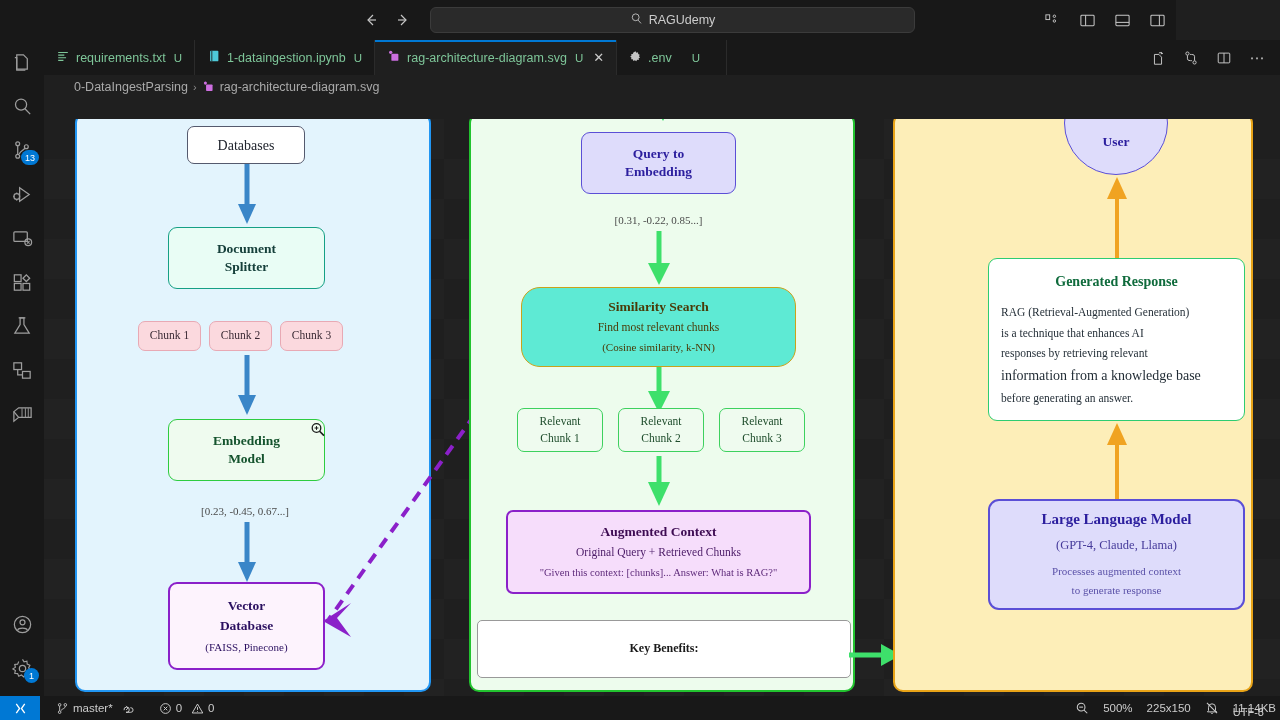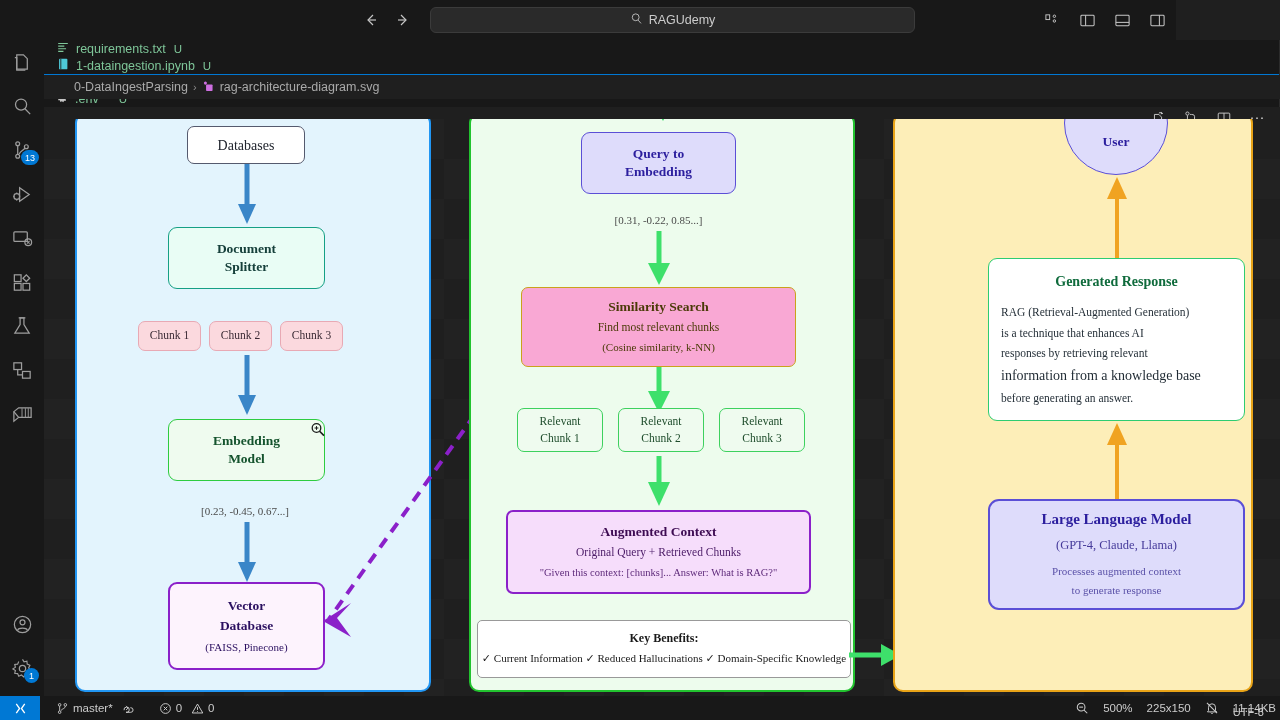--- a/index.html
+++ b/index.html
@@ -41,21 +41,21 @@
   .badge {
     position: absolute; right: 5px; bottom: 7px; min-width: 15px; height: 15px;
     background: #0078d4; color: #fff; border-radius: 8px; font-size: 9px;
     display: flex; align-items: center; justify-content: center; padding: 0 4px;
     font-family: "Liberation Sans", sans-serif;
   }
 
   
   #tabbar {
     position: absolute; left: 44px; top: 40px; width: 1236px; height: 35px;
-    background: #181818; display: flex; align-items: stretch; flex-direction: column;
+    background: #181818; display: flex; align-items: stretch;
   }
   .tab {
     display: flex; align-items: center; gap: 6px; padding: 0 12px;
     border-right: 1px solid #2b2b2b; font-size: 12.5px; color: #8a8a8a;
     cursor: pointer; position: relative; background: #181818; min-width: 0;
   }
   .tab.active { background: #1f1f1f; color: #cfcfcf; }
   .tab.active::before {
     content: ""; position: absolute; left: 0; right: 0; top: 0; height: 1.5px; background: #0078d4;
   }
@@ -430,21 +430,21 @@
         <div class="t1" style="font-size:13.5px;color:#2b1e9e;">Embedding</div>
       </div>
 
       <div class="lbl" style="left:110px; top:99px; width:155px; text-align:center;">[0.31, -0.22, 0.85...]</div>
 
       <svg class="arrow-svg" style="left:178px; top:116px; width:20px; height:62px;">
         <line x1="10" y1="0" x2="10" y2="34" stroke="#3ee06b" stroke-width="5"></line>
         <polygon points="-1,32 21,32 10,54" fill="#3ee06b"></polygon>
       </svg>
 
-      <div class="node" style="left:50px; top:172px; width:275px; height:80px; background:#f9a8d4; border:1.8px solid #c9a21b; border-radius:7px;">
+      <div class="node" style="left:50px; top:172px; width:275px; height:80px; background:#5eead4; border:1.8px solid #c9a21b; border-radius:19px;">
         <div class="t1" style="font-size:13.5px;color:#4a3a07;">Similarity Search</div>
         <div class="t2" style="font-size:11.5px;color:#4a3a07;margin-top:3px;">Find most relevant chunks</div>
         <div class="t3" style="font-size:11px;color:#4a3a07;margin-top:3px;">(Cosine similarity, k-NN)</div>
       </div>
 
       <svg class="arrow-svg" style="left:178px; top:252px; width:20px; height:52px;">
         <line x1="10" y1="0" x2="10" y2="26" stroke="#3ee06b" stroke-width="5"></line>
         <polygon points="-1,24 21,24 10,46" fill="#3ee06b"></polygon>
       </svg>
 
@@ -467,21 +467,20 @@
       </svg>
 
       <div class="node" style="left:35px; top:395px; width:305px; height:84px; background:#f6ddfb; border:2px solid #8b20c9; border-radius:7px;">
         <div class="t1" style="font-size:13.5px;color:#3d0b52;">Augmented Context</div>
         <div class="t2" style="font-size:11.5px;color:#4a1a66;margin-top:3px;">Original Query + Retrieved Chunks</div>
         <div class="t3" style="font-size:10.5px;color:#5e2a7a;margin-top:4px;">"Given this context: [chunks]... Answer: What is RAG?"</div>
       </div>
 
       <div class="node" style="left:6px; top:505px; width:374px; height:58px; background:#ffffff; border:1.4px solid #999999; border-radius:5px; overflow:hidden;">
         <div class="t1" style="font-size:12px;color:#1a1a1a;">Key Benefits:</div>
-        <div class="t2" style="font-size:11px;color:#1a1a1a;margin-top:3px;white-space:nowrap;">✓ Current Information ✓ Reduced Hallucinations ✓ Domain-Specific Knowledge</div>
       </div>
     </div>
 
     <svg class="arrow-svg" style="left:805px; top:524px; width:60px; height:24px;">
       <line x1="0" y1="12" x2="34" y2="12" stroke="#3ee06b" stroke-width="5"></line>
       <polygon points="32,1 32,23 52,12" fill="#3ee06b"></polygon>
     </svg>
 
     <div class="panel" id="panel-right">
 

